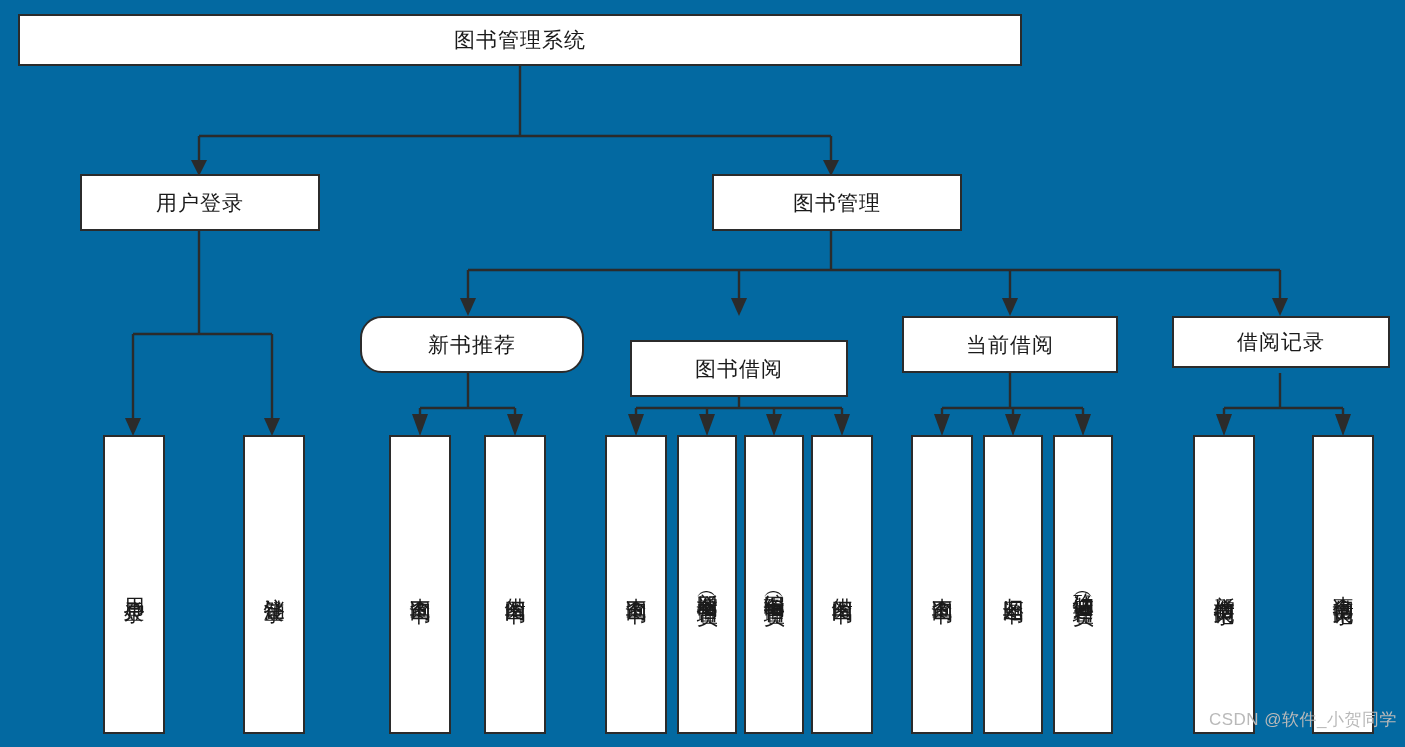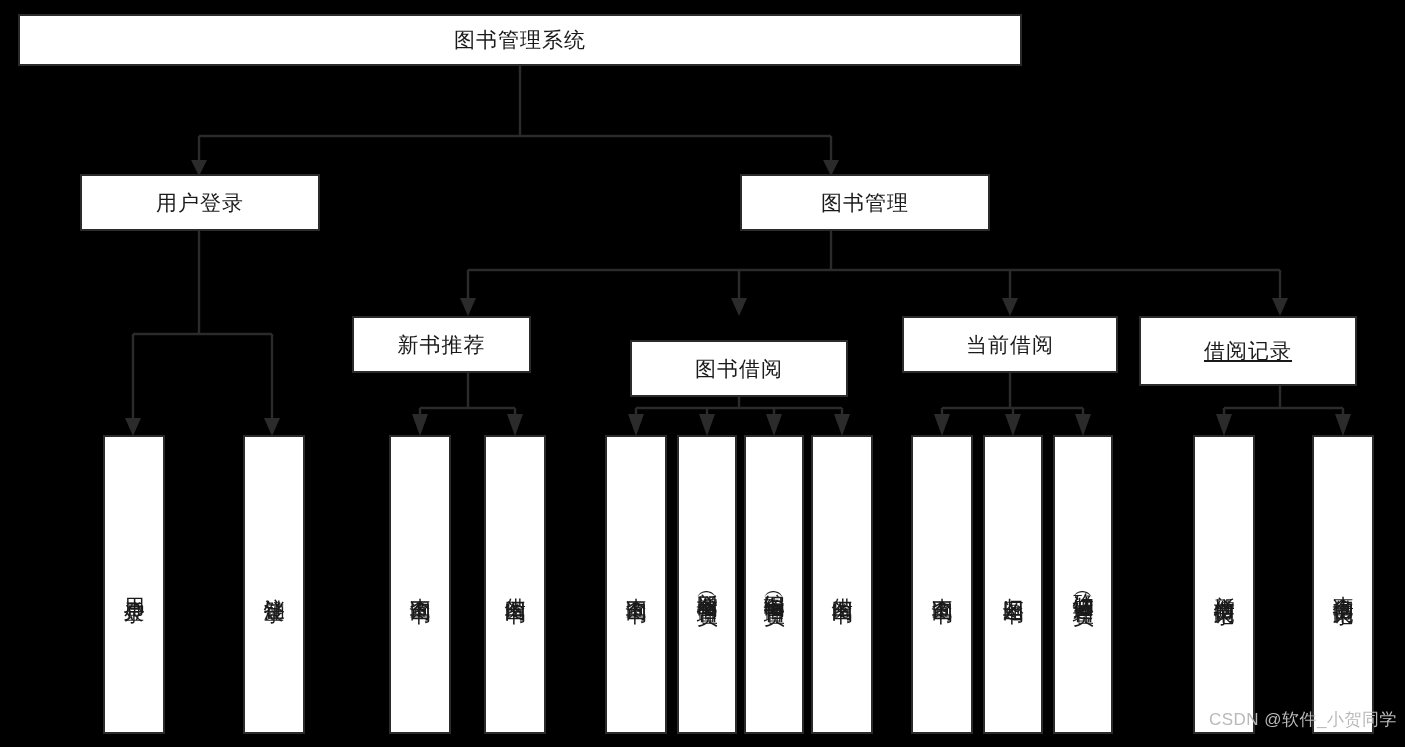--- a/index.html
+++ b/index.html
@@ -7,21 +7,21 @@
     padding: 0;
     background: #ffffff;
   }
   body {
     font-family: "Liberation Sans", "DejaVu Sans", sans-serif;
   }
   #canvas {
     position: relative;
     width: 1405px;
     height: 747px;
-    background: #000000;
+    background: #0369a1;
     overflow: hidden;
   }
   .node {
     position: absolute;
     box-sizing: border-box;
     border: 2px solid #2b2b2b;
     background: #ffffff;
     display: flex;
     align-items: center;
     justify-content: center;
@@ -140,34 +140,34 @@
     <polygon class="arrowhead" points="1335,414 1351,414 1343,436"></polygon>
   </svg>
 
   <div class="node h" style="left:18px; top:14px; width:1004px; height:52px;">
     <span>图书管理系统</span>
   </div>
 
   <div class="node h" style="left:80px; top:174px; width:240px; height:57px;">
     <span>用户登录</span>
   </div>
-  <div class="node h" style="left:740px; top:174px; width:250px; height:57px;text-align:center;">
+  <div class="node h" style="left:712px; top:174px; width:250px; height:57px;text-align:center;">
     <span>图书管理</span>
   </div>
 
-  <div class="node h" style="left:352px; top:316px; width:179px; height:57px;">
+  <div class="node h" style="left:360px; top:316px; width:224px; height:57px;border-radius:22px;">
     <span>新书推荐</span>
   </div>
   <div class="node h" style="left:630px; top:316px; width:218px; height:57px;margin-top:24px;">
     <span>图书借阅</span>
   </div>
   <div class="node h" style="left:902px; top:316px; width:216px; height:57px;justify-content:center;">
     <span>当前借阅</span>
   </div>
-  <div class="node h" style="left:1139px; top:316px; width:218px; height:70px;text-decoration:underline;">
+  <div class="node h" style="left:1172px; top:316px; width:218px; height:52px;">
     <span>借阅记录</span>
   </div>
 
   <div class="node v" style="left:103px; top:435px; width:62px; height:299px;">
     <span class="vtext">用户登录</span>
   </div>
   <div class="node v" style="left:243px; top:435px; width:62px; height:299px;">
     <span class="vtext">注销登录</span>
   </div>
 

